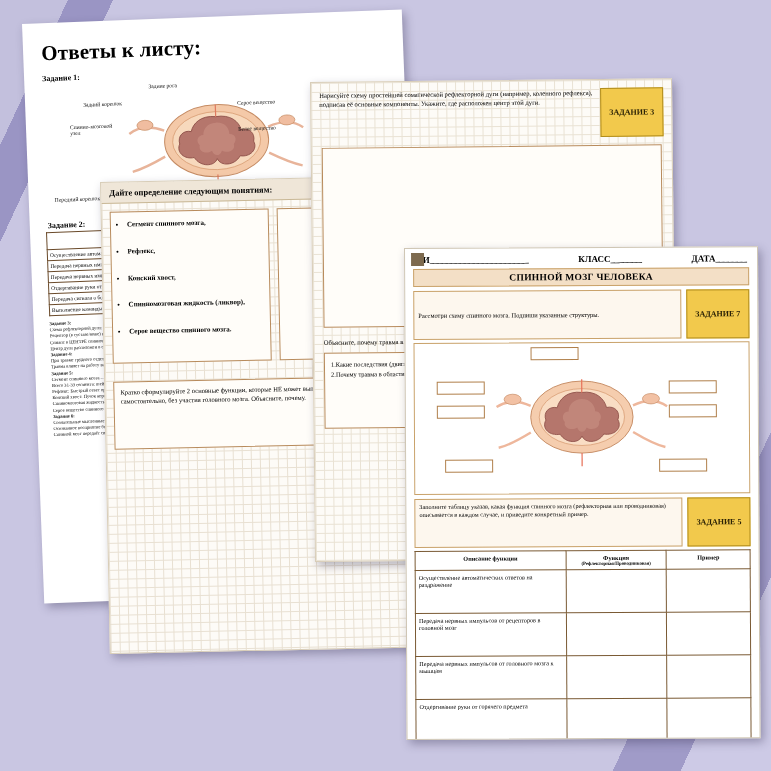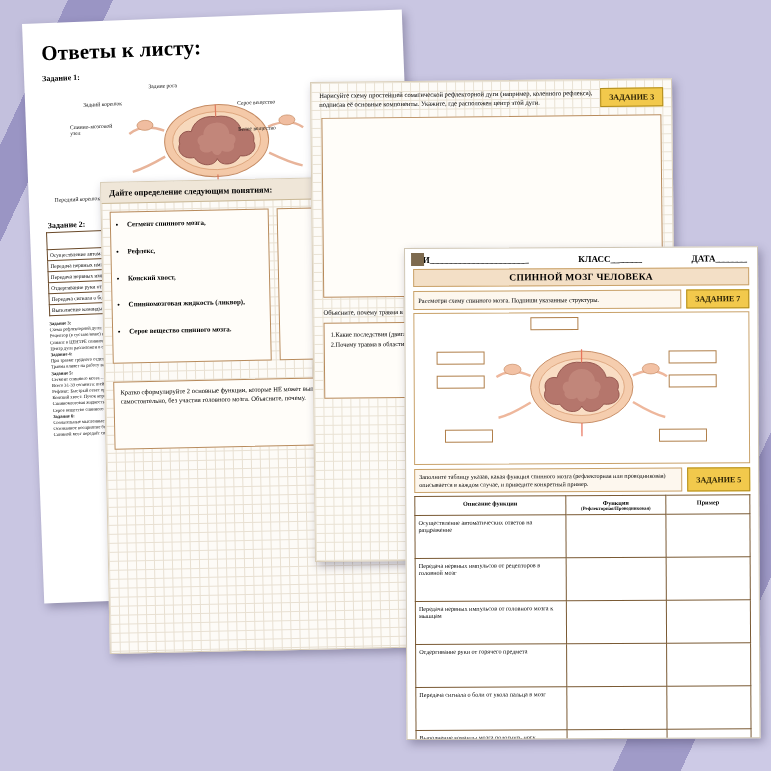--- a/index.html
+++ b/index.html
@@ -57,21 +57,21 @@
     background:#fdfbf7;
     background-image:linear-gradient(#e9e2d4 1px,transparent 1px),linear-gradient(90deg,#e9e2d4 1px,transparent 1px);
     background-size:9px 9px;
     border:1px solid #d8cdb8;
   }
   .t3-top{display:flex;align-items:stretch;gap:6px;padding:8px;}
   .t3-text{flex:1;font-size:6.6px;line-height:1.4;}
   .badge{
     background:#f2c94c;border:1px solid #b08c1d;color:#2b2205;
     font-weight:bold;font-size:8px;display:flex;align-items:center;
-    justify-content:center;text-align:right;padding:4px 8px;white-space:nowrap;
+    justify-content:center;text-align:right;padding:19px 8px;white-space:nowrap;
   }
   .t3-box{margin:0 10px;border:1px solid #b88b5c;background:#fffdf9;height:178px;}
   .t3-q{margin:10px 10px 0 10px;font-size:6.6px;line-height:1.4;}
   .t3-qbox{margin:6px 10px 0 10px;border:1px solid #b88b5c;background:#fffdf9;padding:6px;font-size:6.4px;line-height:1.5;height:62px;}
   
   #sheet-main{
     left:404px;top:248px;width:352px;height:490px;
     transform:rotate(-0.3deg);transform-origin:left top;
     background:#fff;border:1px solid #cfc6b4;
   }

